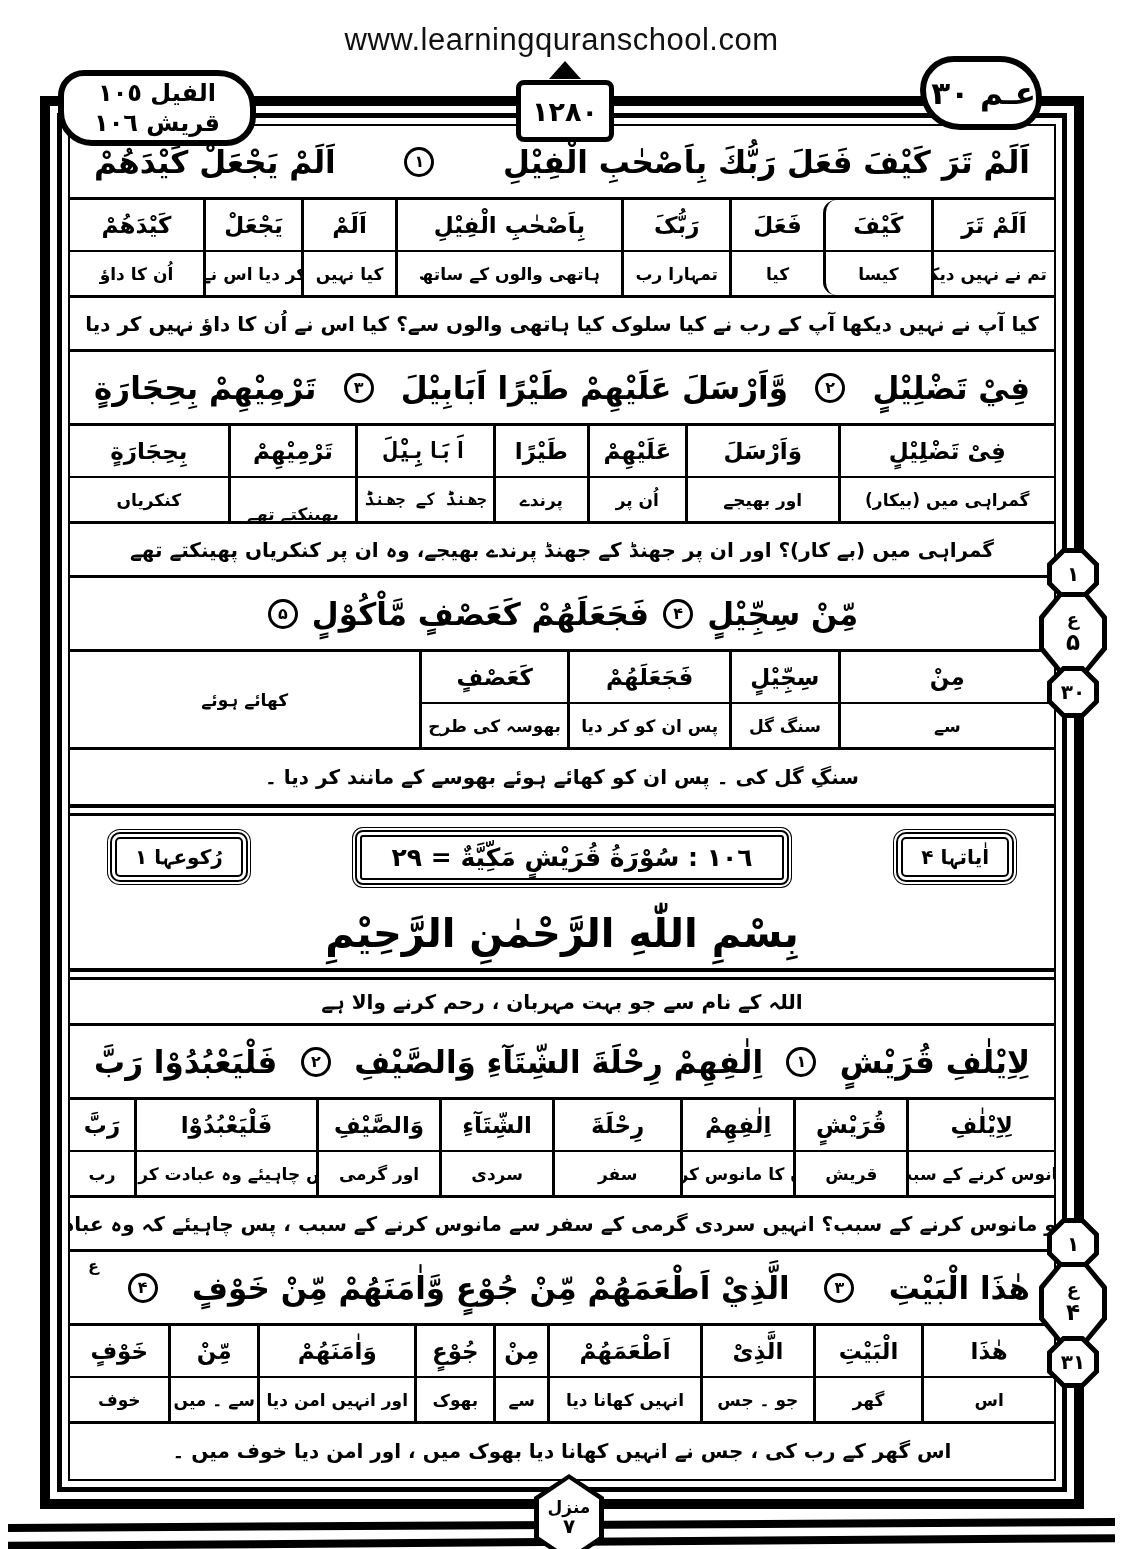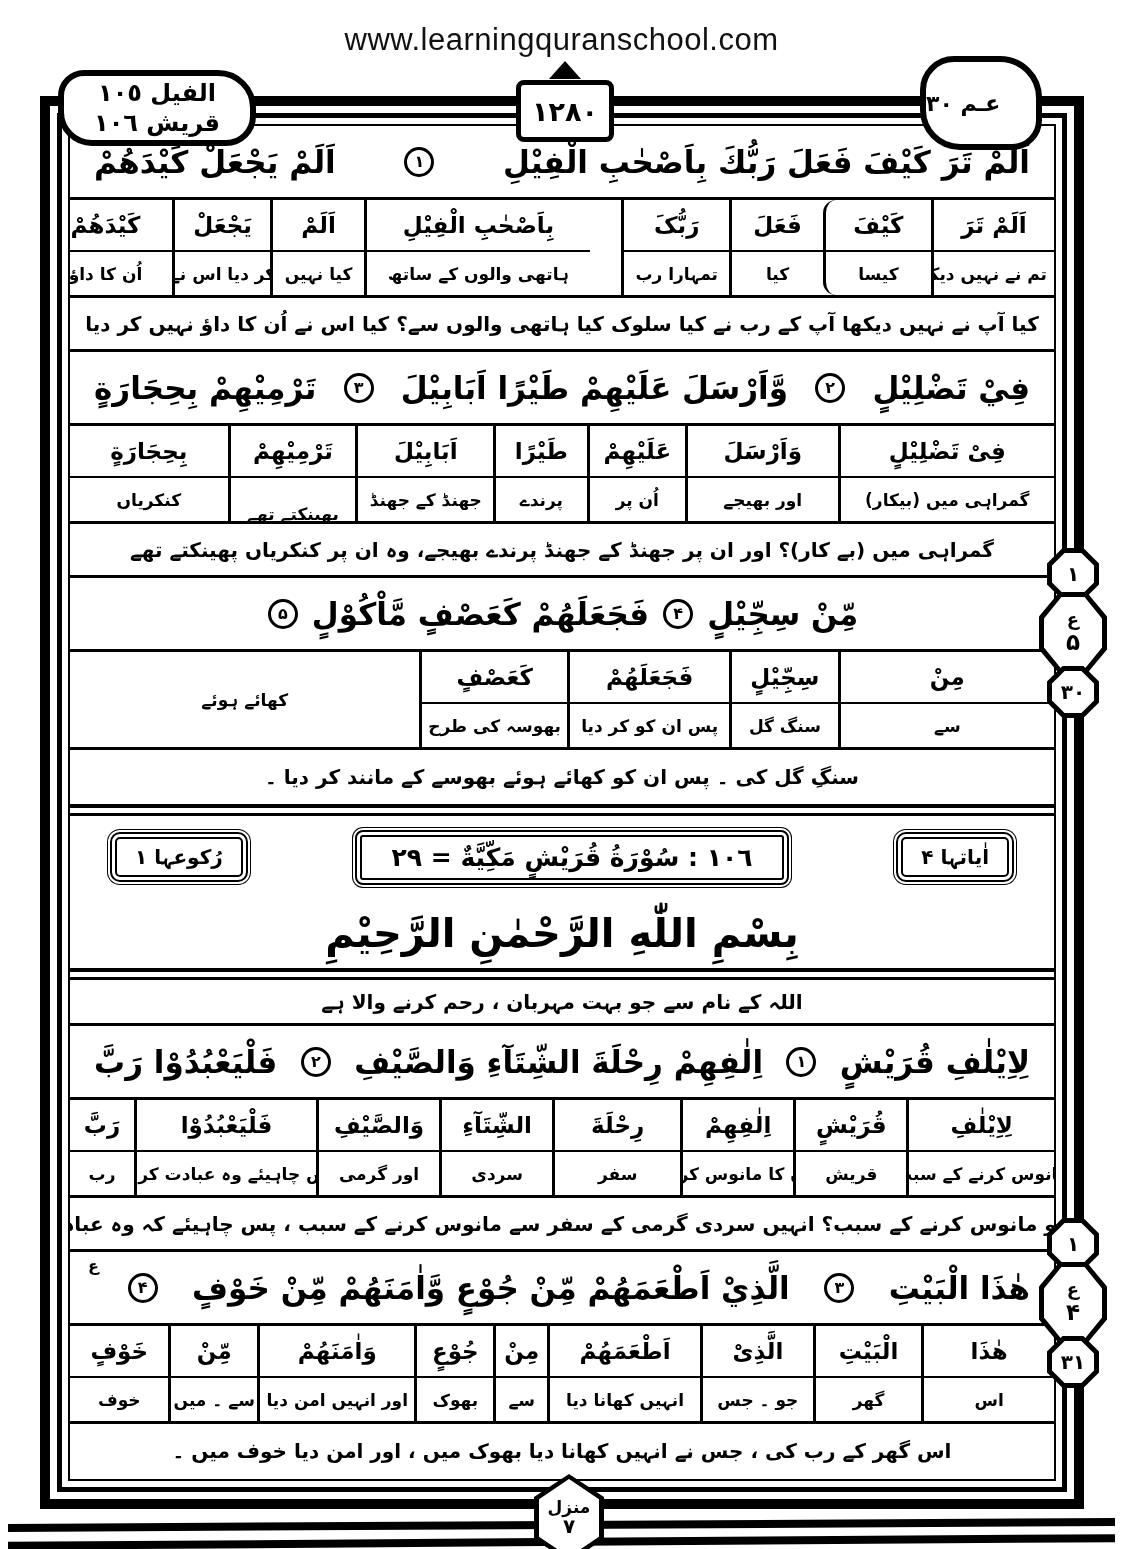--- a/index.html
+++ b/index.html
@@ -56,23 +56,23 @@
 
   
   .badge-tl { position:absolute; left:58px; top:70px; width:198px; height:76px; z-index:6; background:#fff;
               border:6px solid #000; border-radius:26px 38px 30px 34px; display:flex; flex-direction:column;
               align-items:center; justify-content:center; direction:rtl; font-weight:bold; font-size:24px; line-height:1.25; }
   .badge-tc { position:absolute; left:516px; top:80px; width:98px; height:62px; z-index:6; background:#fff;
               border:5px solid #000; border-radius:8px; display:flex; align-items:center; justify-content:center;
               font-weight:bold; font-size:27px; direction:rtl; }
   .badge-tc::before { content:""; position:absolute; top:-24px; left:50%; transform:translateX(-50%);
               border:16px solid transparent; border-bottom:18px solid #000; border-top:none; }
-  .badge-tr { position:absolute; left:920px; top:56px; width:122px; height:94px; z-index:6; background:#fff;
+  .badge-tr { position:absolute; left:920px; top:56px; width:122px; height:74px; z-index:6; background:#fff;
               border:6px solid #000; border-radius:34px 42px 30px 40px; display:flex; align-items:center;
-              justify-content:flex-end; direction:rtl; font-weight:bold; font-size:22px; }
+              justify-content:flex-start; direction:rtl; font-weight:bold; font-size:31px; }
 
   
   .hex { position:relative; background:#000; display:flex; align-items:center; justify-content:center;
          clip-path:polygon(30% 0%,70% 0%,100% 30%,100% 70%,70% 100%,30% 100%,0% 70%,0% 30%); }
   .hex-in { position:absolute; inset:5px; background:#fff;
             clip-path:polygon(30% 0%,70% 0%,100% 30%,100% 70%,70% 100%,30% 100%,0% 70%,0% 30%);
             display:flex; flex-direction:column; align-items:center; justify-content:center;
             font-weight:bold; direction:rtl; line-height:1.05; }
   .mg { position:absolute; width:70px; display:flex; flex-direction:column; align-items:center; z-index:6; }
   .mg1 { left:1038px; top:548px; }
@@ -121,21 +121,21 @@
             <div class="wt-ur">کیا تم نے نہیں دیکھا</div>
           </div>
           <div class="wt-col" style="width: 11%; border-radius: 13px;">
             <div class="wt-ar">کَیْفَ</div>
             <div class="wt-ur">کیسا</div>
           </div>
           <div class="wt-col" style="width: 9.5%;">
             <div class="wt-ar">فَعَلَ</div>
             <div class="wt-ur">کیا</div>
           </div>
-          <div class="wt-col" style="width: 11%; margin-left: 31px;">
+          <div class="wt-col" style="width: 11%;">
             <div class="wt-ar">رَبُّکَ</div>
             <div class="wt-ur">تمہارا رب</div>
           </div>
           <div class="wt-col" style="width: 23%;">
             <div class="wt-ar">بِاَصْحٰبِ الْفِیْلِ</div>
             <div class="wt-ur">ہاتھی والوں کے ساتھ</div>
           </div>
           <div class="wt-col" style="width: 9.5%;">
             <div class="wt-ar">اَلَمْ</div>
             <div class="wt-ur">کیا نہیں</div>
@@ -168,21 +168,21 @@
             <div class="wt-ur">اور بھیجے</div>
           </div>
           <div class="wt-col" style="width: 10%;">
             <div class="wt-ar">عَلَیْهِمْ</div>
             <div class="wt-ur">اُن پر</div>
           </div>
           <div class="wt-col" style="width: 9.5%;">
             <div class="wt-ar">طَیْرًا</div>
             <div class="wt-ur">پرندے</div>
           </div>
-          <div class="wt-col" style="width: 14%;">
+          <div class="wt-col" style="width: 14%; font-family: Liberation Mono, monospace;">
             <div class="wt-ar">اَبَابِیْلَ</div>
             <div class="wt-ur">جھنڈ کے جھنڈ</div>
           </div>
           <div class="wt-col" style="width: 13%; gap: 28px;">
             <div class="wt-ar">تَرْمِیْهِمْ</div>
             <div class="wt-ur">پھینکتے تھے</div>
           </div>
           <div class="wt-col" style="width: 16%;">
             <div class="wt-ar">بِحِجَارَةٍ</div>
             <div class="wt-ur">کنکریاں</div>

